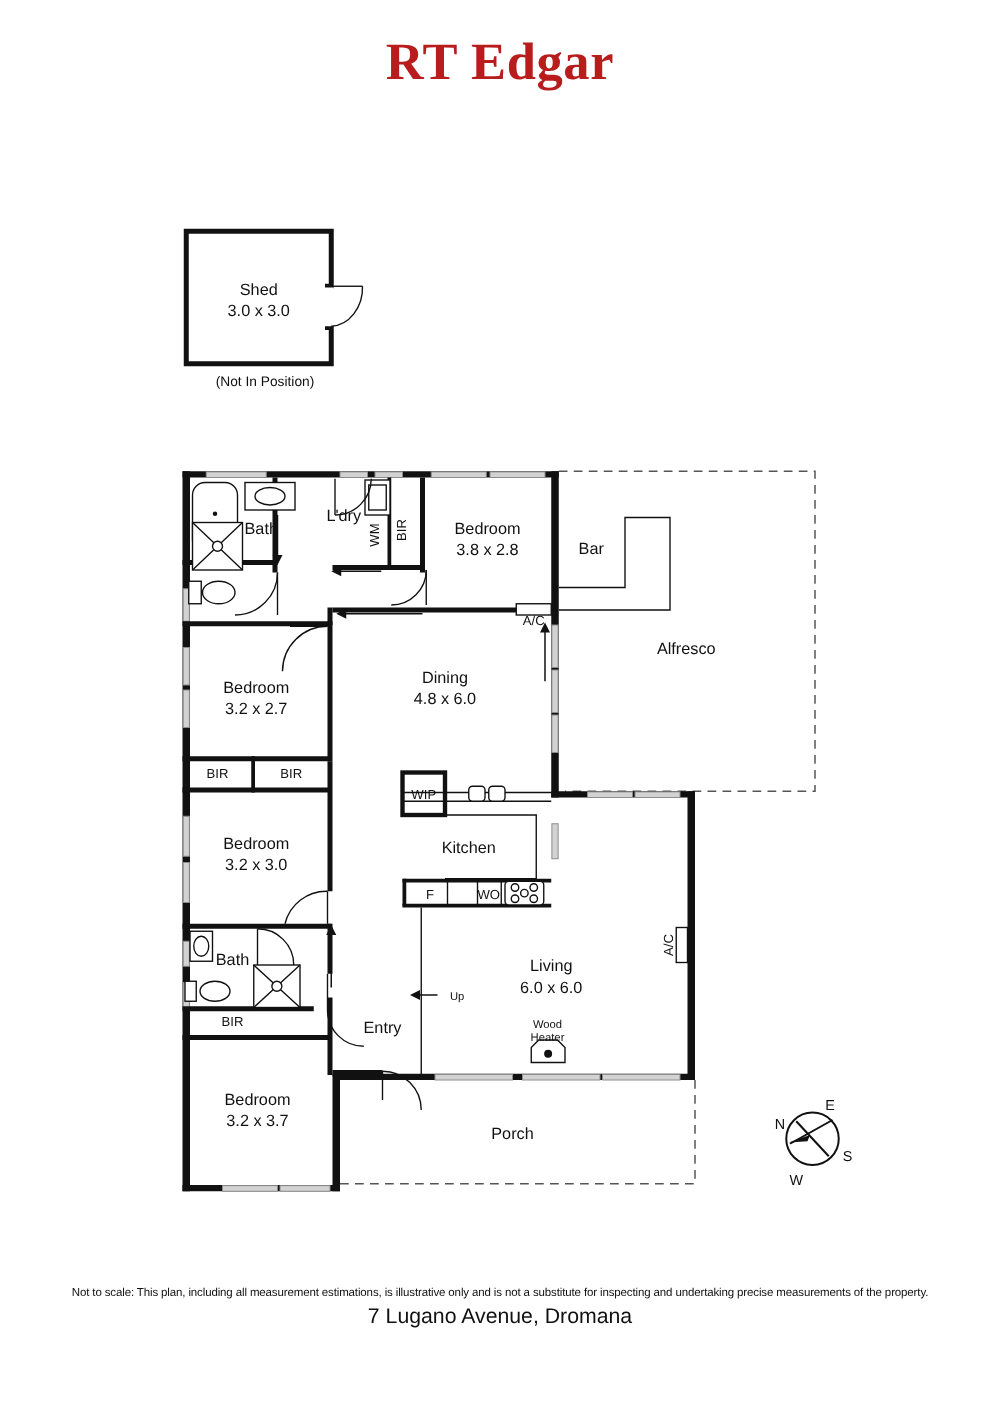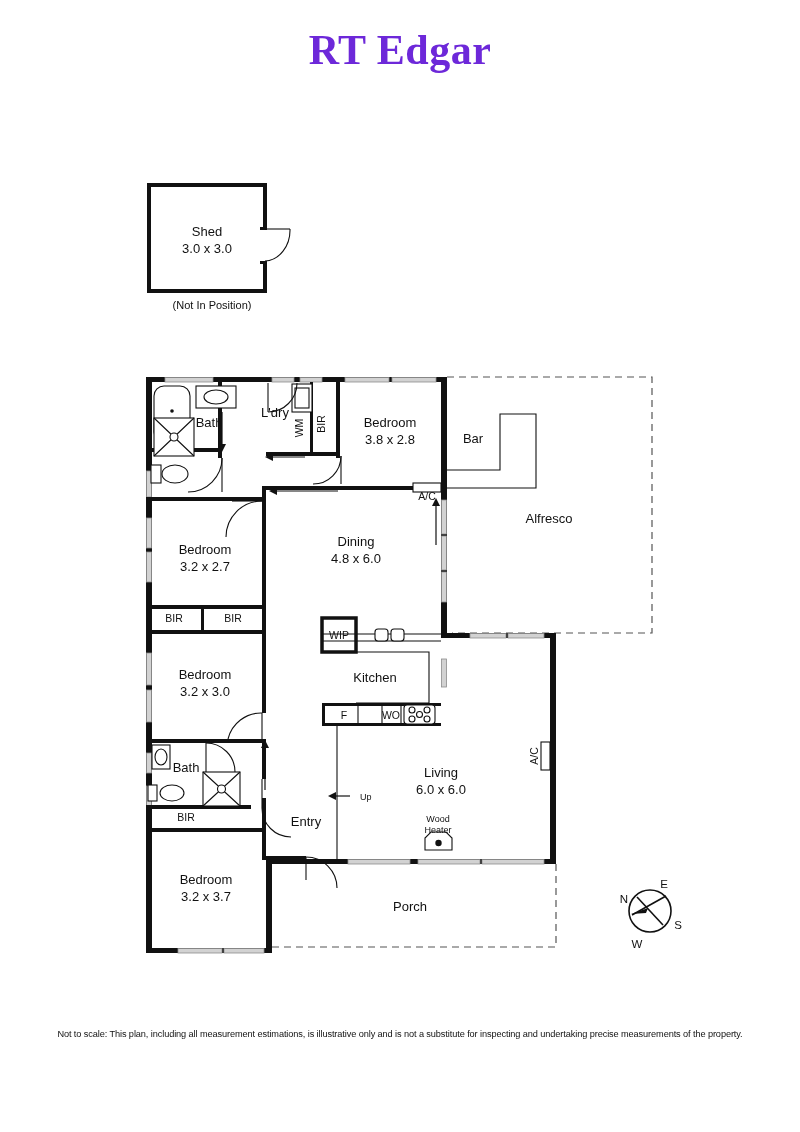--- a/index.html
+++ b/index.html
@@ -25,21 +25,21 @@
   .brand-logo {
     position: absolute;
     top: 26px;
     left: 0;
     width: 800px;
     text-align: center;
     font-family: "Liberation Serif", serif;
     font-size: 42px;
     font-weight: 700;
     letter-spacing: 0.5px;
-    color: #6d28d9;
+    color: #b91c1c;
   }
   #plan-svg {
     position: absolute;
     top: 0;
     left: 0;
     width: 800px;
     height: 1132px;
   }
   .addr {
     position: absolute;
@@ -388,16 +388,17 @@
       <path d="M631,914 L648,908 L646,913 Z" fill="#111"></path>
 
       <text class="t-comp" x="624" y="903">N</text>
       <text class="t-comp" x="664" y="888">E</text>
       <text class="t-comp" x="678" y="929">S</text>
       <text class="t-comp" x="637" y="948">W</text>
     </g>
 
   </svg>
 
+  <div class="addr">7 Lugano Avenue, Dromana</div>
 
   <div class="disclaimer">Not to scale: This plan, including all measurement estimations, is illustrative only and is not a substitute for inspecting and undertaking precise measurements of the property.</div>
 
 </div>
 
 </body></html>

